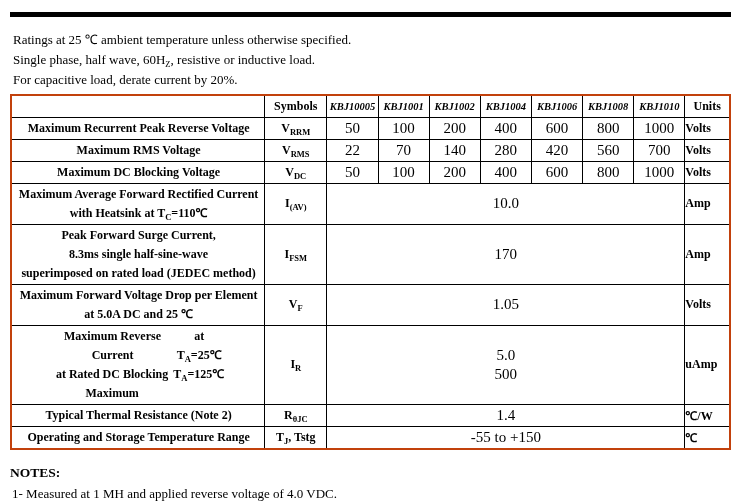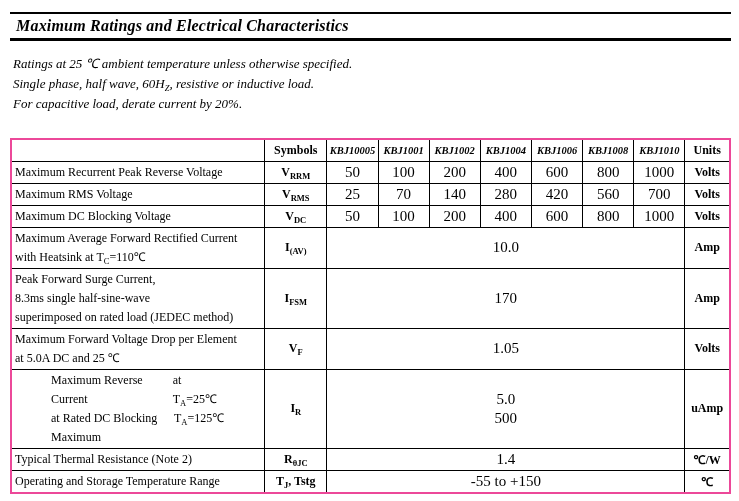--- a/index.html
+++ b/index.html
@@ -6,33 +6,33 @@
   html, body { width: 739px; height: 501px; background: #ffffff; overflow: hidden; }
   body { font-family: "Liberation Serif", serif; color: #000; }
   .page { padding: 12px 8px 0 10px; }
 
   
   .rule-top { height: 2px; background: #000; }
   .title { font-size: 16px; font-weight: bold; font-style: italic; padding: 3px 0 3px 6px; letter-spacing: 0.2px; }
   .rule-bottom { height: 3px; background: #000; margin-bottom: 13px; }
 
   
-  .desc { padding-left: 3px; margin-bottom: 24px; font-style: italic; }
+  .desc { padding-left: 3px; margin-bottom: 4px; }
   .desc p { font-size: 13px; line-height: 20px; }
 
   
-  table.ratings { border-collapse: collapse; table-layout: fixed; width: 721px; border: 2px solid #ec4899; }
+  table.ratings { border-collapse: collapse; table-layout: fixed; width: 721px; border: 2px solid #c2410c; }
   td, th { border: 1px solid #000; overflow: hidden; }
   th.corner { border-left: none; }
   .sym-hdr, .units-hdr { font-size: 12px; font-weight: bold; text-align: center; }
   .part-hdr { font-size: 10.5px; font-weight: bold; font-style: italic; text-align: center; }
-  td.param { font-size: 12px; font-weight: normal; text-align: left; padding: 1px 2px 1px 3px; line-height: 19px; }
+  td.param { font-size: 12px; font-weight: bold; text-align: center; padding: 1px 2px 1px 3px; line-height: 19px; }
   td.sym { font-size: 12px; font-weight: bold; text-align: center; }
   td.val { font-size: 15px; text-align: center; line-height: 19px; }
-  td.unit { font-size: 12px; font-weight: bold; text-align: center; }
+  td.unit { font-size: 12px; font-weight: bold; text-align: left; }
   sub { font-size: 8.5px; vertical-align: -3px; line-height: 0; }
   .split { display: flex; justify-content: space-between; padding-right: 38px; margin-left: 36px; }
   tr.hh { height: 22px; }
   tr.h1 { height: 20px; }
   tr.h2 { height: 39px; }
   tr.h3 { height: 58px; margin-top: 20px; }
   
   .top-clip { display: inline-block; height: 9px; overflow: hidden; vertical-align: baseline; }
   .top-clip > span { display: block; margin-top: -7px; line-height: 16px; }
 
@@ -40,21 +40,20 @@
   .notes { margin-top: 13px; }
   .notes-heading { font-size: 13.5px; font-weight: bold; line-height: 20px; }
   .notes p.note { font-size: 13px; line-height: 21px; padding-left: 2px; }
 </style>
 </head>
 <body>
 
 <div class="page">
 
   <div class="rule-top"></div>
-  <h1 class="title">Maximum Ratings and Electrical Characteristics</h1>
   <div class="rule-bottom"></div>
 
   <div class="desc">
     <p>Ratings at 25 ℃ ambient temperature unless otherwise specified.</p>
     <p>Single phase, half wave, 60H<sub>Z</sub>, resistive or inductive load.</p>
     <p>For capacitive load, derate current by 20%.</p>
   </div>
 
   <table class="ratings">
     <colgroup>
@@ -93,21 +92,21 @@
       <td class="val">400</td>
       <td class="val">600</td>
       <td class="val">800</td>
       <td class="val">1000</td>
       <td class="unit">Volts</td>
     </tr>
 
     <tr class="h1">
       <td class="param">Maximum RMS Voltage</td>
       <td class="sym">V<sub>RMS</sub></td>
-      <td class="val">25</td>
+      <td class="val">22</td>
       <td class="val">70</td>
       <td class="val">140</td>
       <td class="val">280</td>
       <td class="val">420</td>
       <td class="val">560</td>
       <td class="val">700</td>
       <td class="unit">Volts</td>
     </tr>
 
     <tr class="h1">

